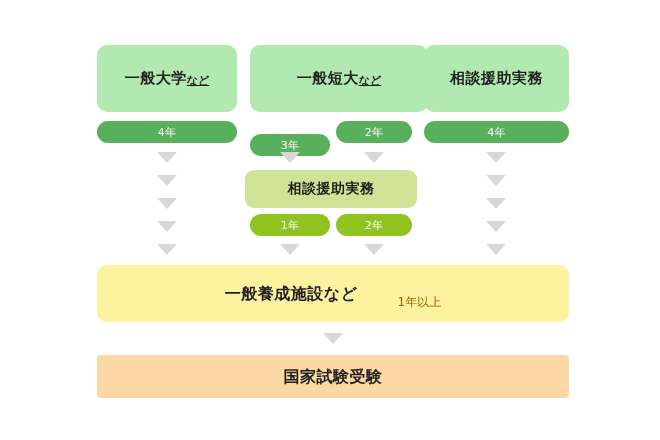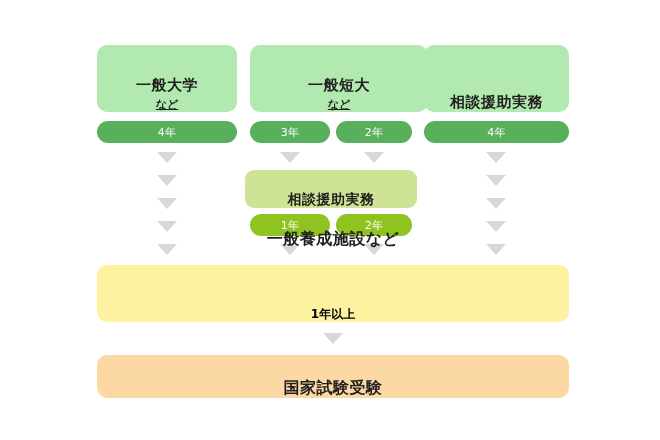--- a/index.html
+++ b/index.html
@@ -20,23 +20,23 @@
     width: 660px;
     height: 440px;
     background: #ffffff;
   }
 
   
   .box {
     position: absolute;
     box-sizing: border-box;
     display: flex;
-    flex-direction: column;
+    flex-direction: row;
     align-items: center;
-    justify-content: flex-end;
+    justify-content: center;
     border-radius: 9px;
     text-align: center;
     line-height: 1.25;
   }
   .box .title {
     font-weight: bold;
     letter-spacing: 0.5px;
   }
   .box .sub {
     font-weight: bold;
@@ -103,33 +103,33 @@
     height: 57px;
     border-radius: 10px;
     gap: 40px;
   }
   .facility .title {
     font-size: 16px;
     color: #1f1f1f;
   }
   .facility .sub {
     font-size: 12px;
-    font-weight: bold;
-    color: #000000;
+    font-weight: normal;
+    color: #a16207;
     margin-top: 18px;
   }
 
   
   .exam {
     background: #fcd9a4;
     left: 97px;
     width: 472px;
     top: 355px;
     height: 43px;
-    border-radius: 10px;
+    border-radius: 4px;
   }
   .exam .title {
     font-size: 16px;
     color: #1f1f1f;
   }
 
   
   .arrow {
     position: absolute;
     width: 0;
@@ -155,21 +155,21 @@
   </div>
 
   <div class="box school one-line" style="left:424px; width:145px;">
     <span class="title">相談援助実務</span>
   </div>
 
   <div class="pill" style="left:97px; width:140px; top:121px;">
     <span>4年</span>
   </div>
 
-  <div class="pill" style="left:250px; width:80px; top:121px;">
+  <div class="pill" style="left:250px; width:80px; top:134px;">
     <span>3年</span>
   </div>
 
   <div class="pill" style="left:336px; width:76px; top:121px;">
     <span>2年</span>
   </div>
 
   <div class="pill" style="left:424px; width:145px; top:121px;">
     <span>4年</span>
   </div>

